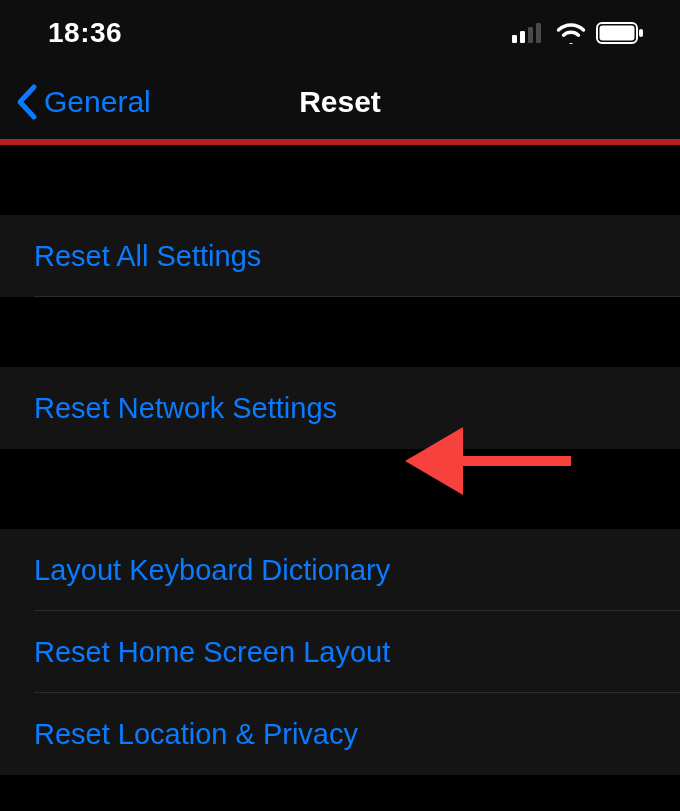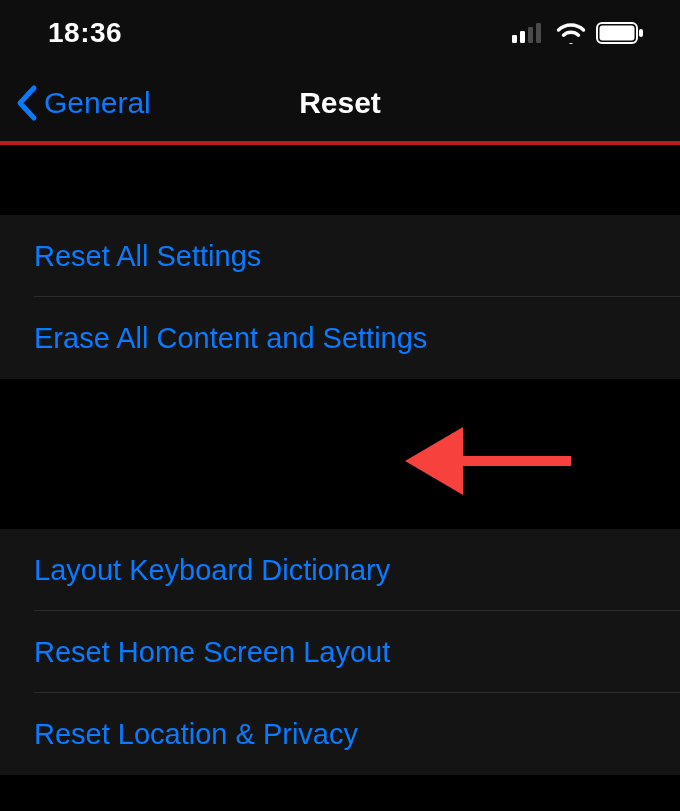--- a/index.html
+++ b/index.html
@@ -40,21 +40,21 @@
     }
     .status-icons svg { display: block; }
 
     
     .nav-bar {
       height: 80px;
       position: relative;
       display: flex;
       align-items: center;
       background: #0e0e0e;
-      border-bottom: 4px solid #b91c1c;
+      border-bottom: 6px solid #b91c1c;
       padding-left: 16px;
     }
     .back {
       position: absolute;
       left: 14px;
       top: 0;
       bottom: 0;
       display: flex;
       align-items: center;
       gap: 4px;
@@ -154,27 +154,29 @@
     <div class="nav-title">Reset</div>
   </div>
 
   <div class="spacer h70"></div>
 
   <div class="group">
     <div class="row">
       <span>Reset All Settings</span>
       <div class="sep"></div>
     </div>
-    <div class="row">
-      <span>Erase All Content and Settings</span>
-    </div>
   </div>
 
   <div class="spacer h70"></div>
 
+  <div class="group">
+    <div class="row">
+      <span>Reset Network Settings</span>
+    </div>
+  </div>
 
   <div class="spacer h80"></div>
 
   <div class="group">
     <div class="row">
       <span>Layout Keyboard Dictionary</span>
       <div class="sep"></div>
     </div>
     <div class="row">
       <span>Reset Home Screen Layout</span>

